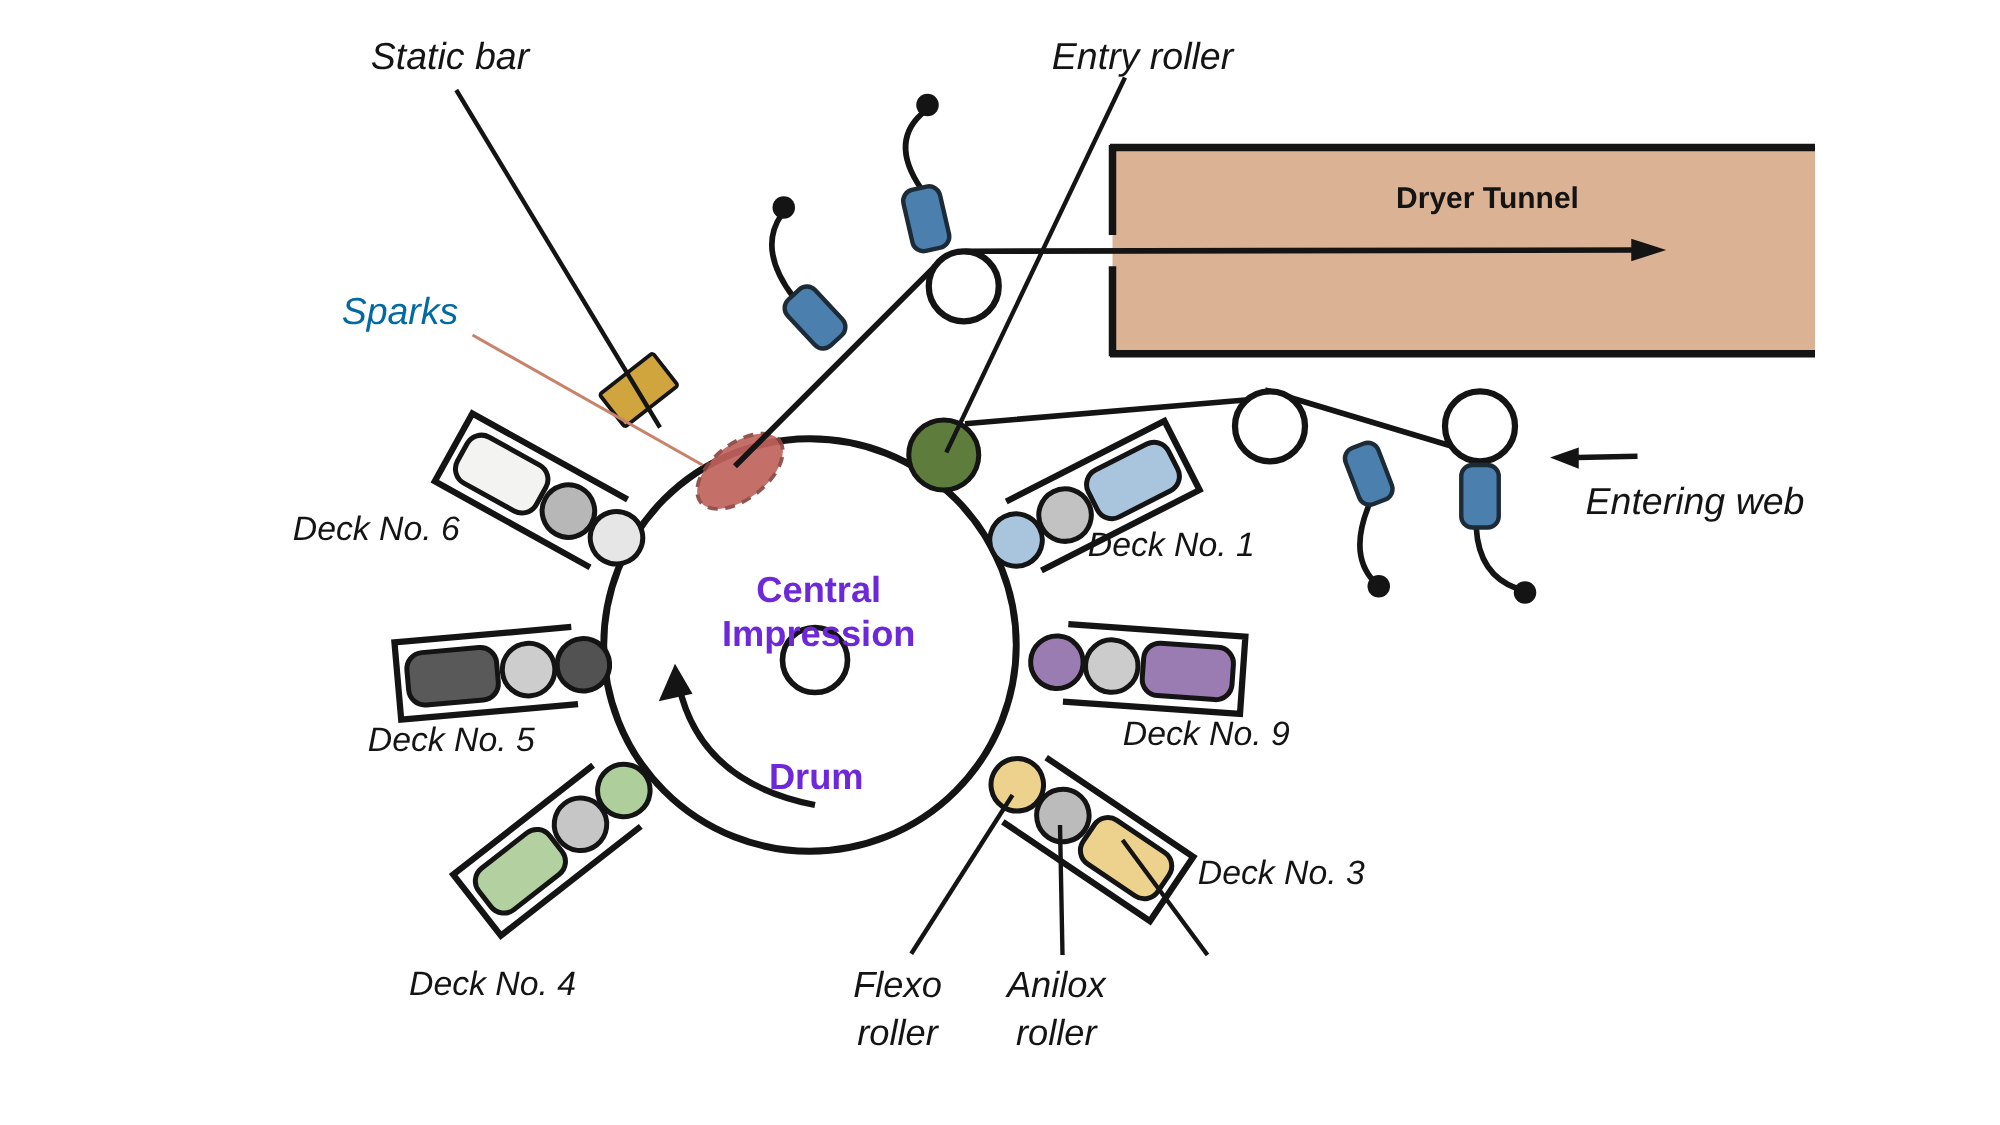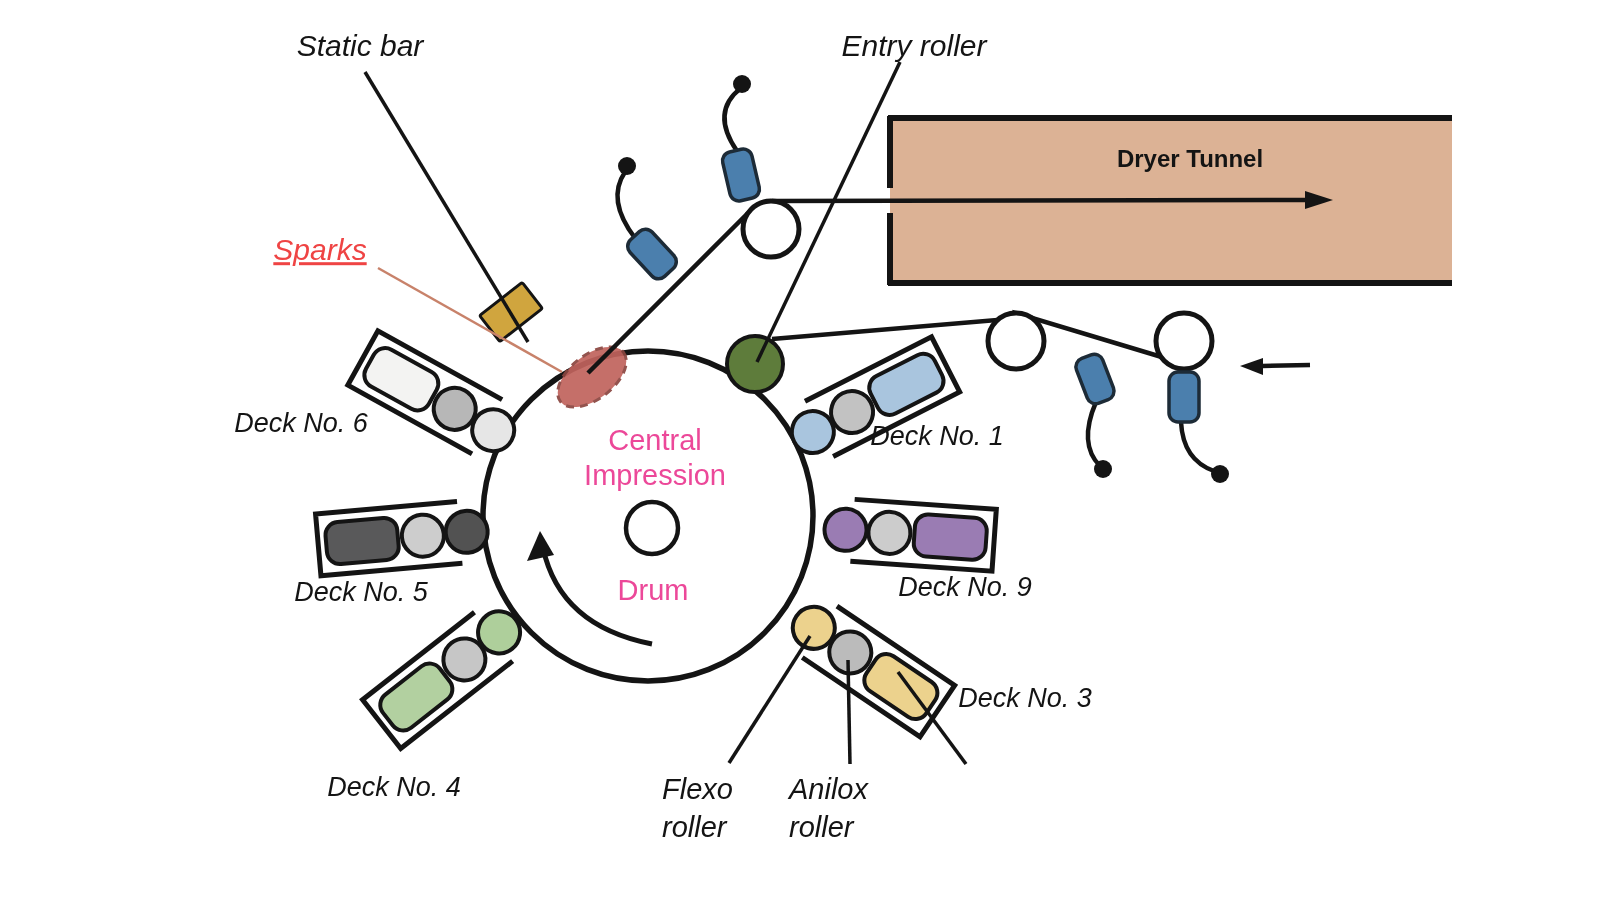--- a/index.html
+++ b/index.html
@@ -1,26 +1,26 @@
 <!DOCTYPE html>
 <html><head>
 <meta charset="utf-8">
 <style>
   html,body{margin:0;padding:0;background:#fff;}
   .stage{position:relative;width:1600px;height:900px;background:#fff;overflow:hidden;
          font-family:"Liberation Sans",sans-serif;}
   svg{position:absolute;left:0;top:0;}
   .lbl{position:absolute;transform:translate(-50%,-50%);color:#141414;
-       font-size:27px;font-style:italic;white-space:nowrap;
+       font-size:27px;font-style:italic;text-align:center;white-space:nowrap;
        line-height:1.32;pointer-events:none;}
   .lbl-big{font-size:30px;}
   .lbl-bold{font-style:normal;font-weight:bold;font-size:24px;}
   .lbl-wrap{white-space:normal;width:112px;font-size:29px;}
-  .drum-txt{position:absolute;transform:translate(-50%,-50%);font-weight:normal;
-       font-size:29px;color:#ec4899;white-space:nowrap;pointer-events:none;}
+  .drum-txt{position:absolute;transform:translate(-50%,-50%);font-weight:bold;
+       font-size:29px;color:#6d28d9;white-space:nowrap;pointer-events:none;margin-top:33px;}
 </style>
 </head>
 <body>
 
 <div class="stage">
   <svg id="diagram" width="1600" height="900" viewBox="0 0 1600 900">
       <rect x="890" y="118" width="562" height="165" fill="#dcb295"></rect>
       <path d="M888,118 H1452 M888,283 H1452 M890,116 V188 M890,213 V285" stroke="#141414" stroke-width="6" fill="none"></path>
       <circle cx="648" cy="516" r="165" fill="#ffffff" stroke="#141414" stroke-width="5.5"></circle>
       <path d="M652,644 Q560,626 543,548" fill="none" stroke="#141414" stroke-width="5"></path>
@@ -98,22 +98,23 @@
       </g>
       <path d="M365,72 L528,342" stroke="#141414" stroke-width="3.5" fill="none"></path>
       <path d="M378,268 L562,372" stroke="#c8826a" stroke-width="2.5" fill="none"></path>
       <path d="M810,636 L729,763" stroke="#141414" stroke-width="3.5" fill="none"></path>
       <path d="M848,660 L850,764" stroke="#141414" stroke-width="3.5" fill="none"></path>
       <path d="M898,672 L966,764" stroke="#141414" stroke-width="3.5" fill="none"></path>
     </svg>
 
   <div class="lbl lbl-big" style="left:360px;top:46px">Static bar</div>
   <div class="lbl lbl-big" style="left:914px;top:46px">Entry roller</div>
-  <div class="lbl lbl-big" style="left: 320px; top: 250px; color: #ef4444; text-decoration: underline;">Sparks</div>
+  <div class="lbl lbl-big" style="left: 320px; top: 250px; color: #0369a1;">Sparks</div>
   <div class="lbl lbl-bold" style="left:1190px;top:159px">Dryer Tunnel</div>
+  <div class="lbl lbl-big" style="left:1356px;top:402px">Entering web</div>
 
   <div class="lbl" style="left:937px;top:437px">Deck No. 1</div>
   <div class="lbl" style="left:965px;top:588px">Deck No. 9</div>
   <div class="lbl" style="left:1025px;top:699px">Deck No. 3</div>
   <div class="lbl" style="left:394px;top:788px">Deck No. 4</div>
   <div class="lbl" style="left:361px;top:593px">Deck No. 5</div>
   <div class="lbl" style="left:301px;top:424px">Deck No. 6</div>
 
   <div class="lbl lbl-wrap" style="left:845px;top:808px">Anilox roller</div>
   <div class="lbl lbl-wrap" style="left:718px;top:808px">Flexo roller</div>

